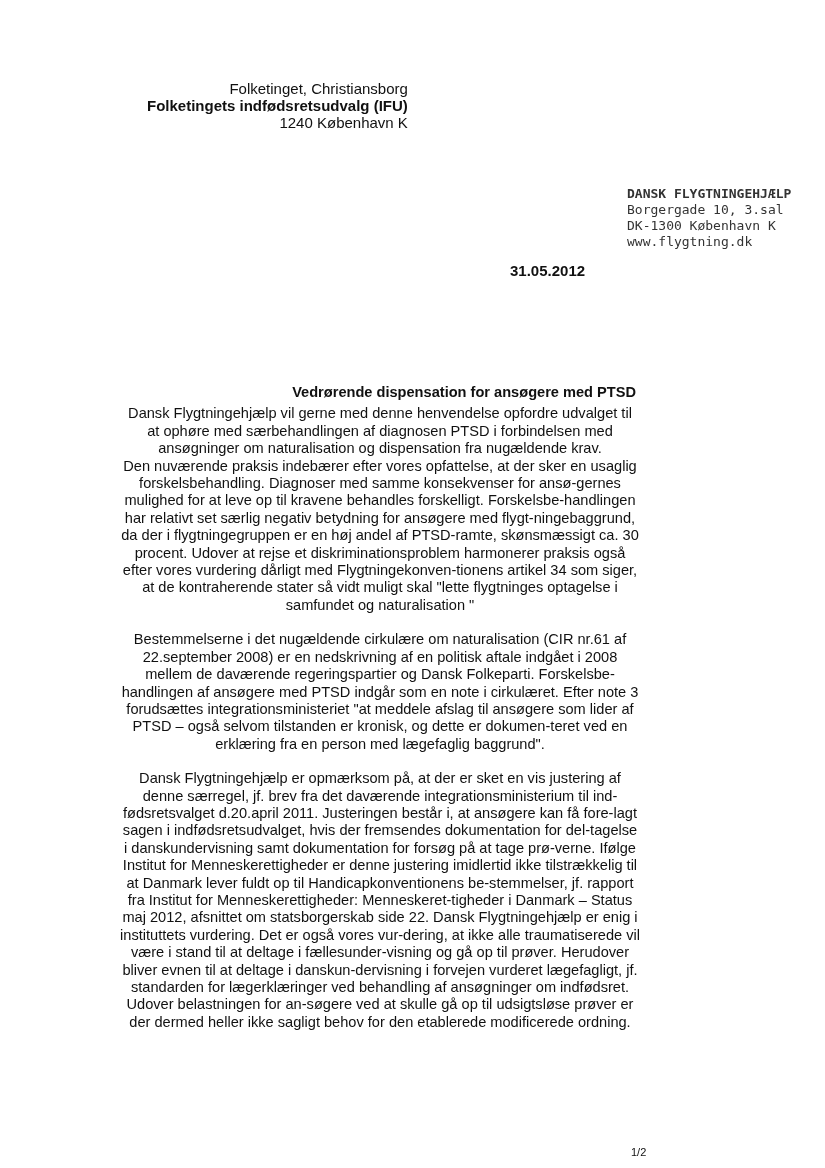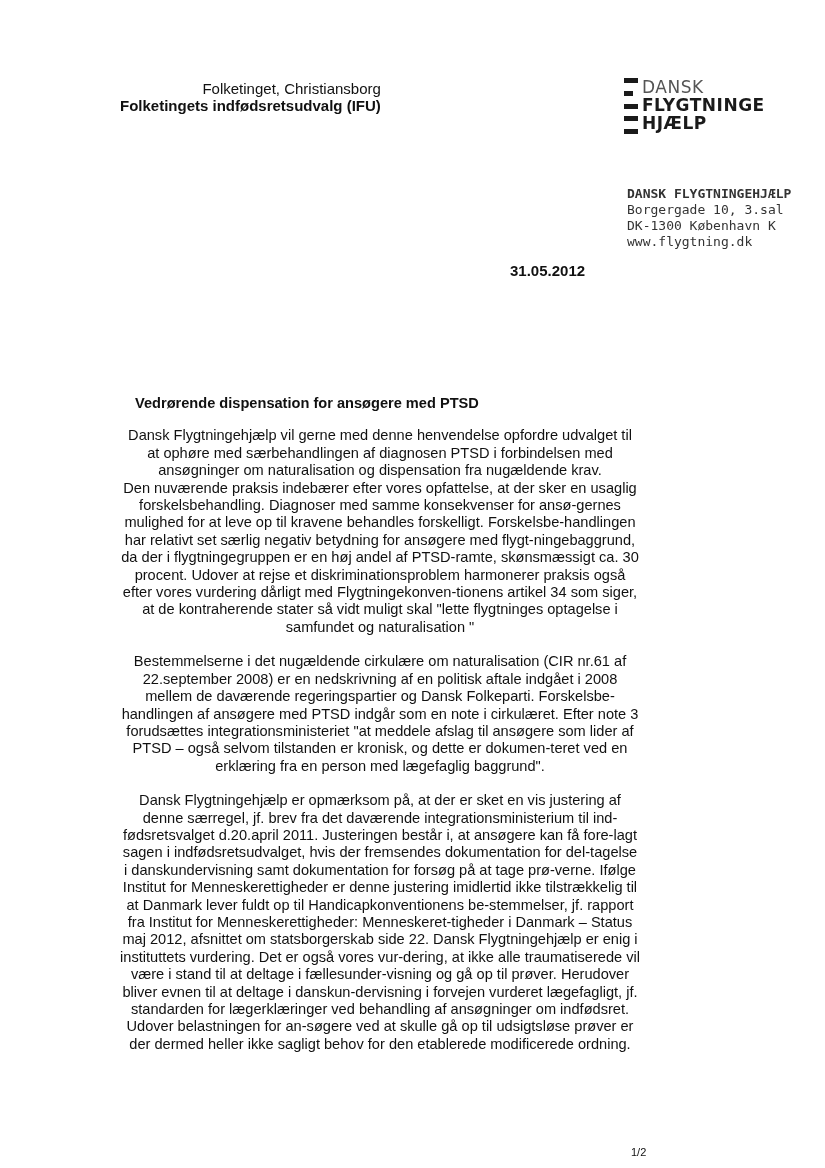--- a/index.html
+++ b/index.html
@@ -2,59 +2,46 @@
 <html><head>
 <meta charset="utf-8">
 <style>
   html, body { margin: 0; padding: 0; }
   body {
     width: 825px; height: 1168px; background: #ffffff; position: relative; overflow: hidden;
     font-family: "Liberation Sans", sans-serif; color: #111;
   }
   .page { position: absolute; inset: 0; }
   .recipient { position: absolute; left: 120px; top: 80px; font-size: 15px; line-height: 17px; text-align: right; }
-  .recipient .bold { font-weight: bold; }
+  .recipient .bold { font-weight: bold; margin-left: 27px; }
   .logo { position: absolute; left: 624px; top: 78px; display: flex; align-items: flex-start; }
   .logo-mark { width: 14px; height: 56px; margin-right: 4px; display: flex; flex-direction: column; justify-content: space-between; }
   .logo-mark span { display: block; background: #1a1a1a; height: 5px; }
   .logo-text { font-family: "DejaVu Sans", sans-serif; font-weight: bold; font-size: 17px; line-height: 18px; letter-spacing: 0.5px; color: #1a1a1a; }
   .logo-text .light { color: #555; font-weight: normal; }
   .sender { position: absolute; left: 627px; top: 186px; font-family: "DejaVu Sans Mono", monospace; font-size: 13px; line-height: 16px; color: #333; }
   .sender .bold { font-weight: bold; }
   .date { position: absolute; left: 510px; top: 262px; font-size: 15px; font-weight: bold; }
   .body { position: absolute; left: 120px; top: 380px; width: 520px; font-size: 14.6px; line-height: 17.4px; }
-  .body h2 { font-size: 14.6px; font-weight: bold; margin: 15px; line-height: 17.4px; }
+  .body h2 { font-size: 14.6px; font-weight: bold; margin: 4px; line-height: 17.4px; text-align: right; }
   .body p { margin: 0; text-align: center; }
   .spacer { height: 17px; }
   .pagenum { position: absolute; left: 631px; top: 1146px; font-size: 11px; text-align: center; }
 </style>
 </head>
 <body>
 
 <div class="page">
 
   <div class="recipient">
     <div>Folketinget, Christiansborg</div>
     <div class="bold">Folketingets indfødsretsudvalg (IFU)</div>
+    <div>1240 København K</div>
   </div>
 
-  <div class="logo">
-    <div class="logo-mark">
-      <span></span>
-        <span style="width:9px"></span>
-        <span></span>
-        <span></span>
-        <span></span>
-    </div>
-    <div class="logo-text">
-      <div class="light">DANSK</div>
-      <div>FLYGTNINGE</div>
-      <div>HJÆLP</div>
-    </div>
-  </div>
 
   <div class="sender">
     <div class="bold">DANSK FLYGTNINGEHJÆLP</div>
     <div>Borgergade 10, 3.sal</div>
     <div>DK-1300 København K</div>
     <div>www.flygtning.dk</div>
   </div>
 
   <div class="date">31.05.2012</div>
 

